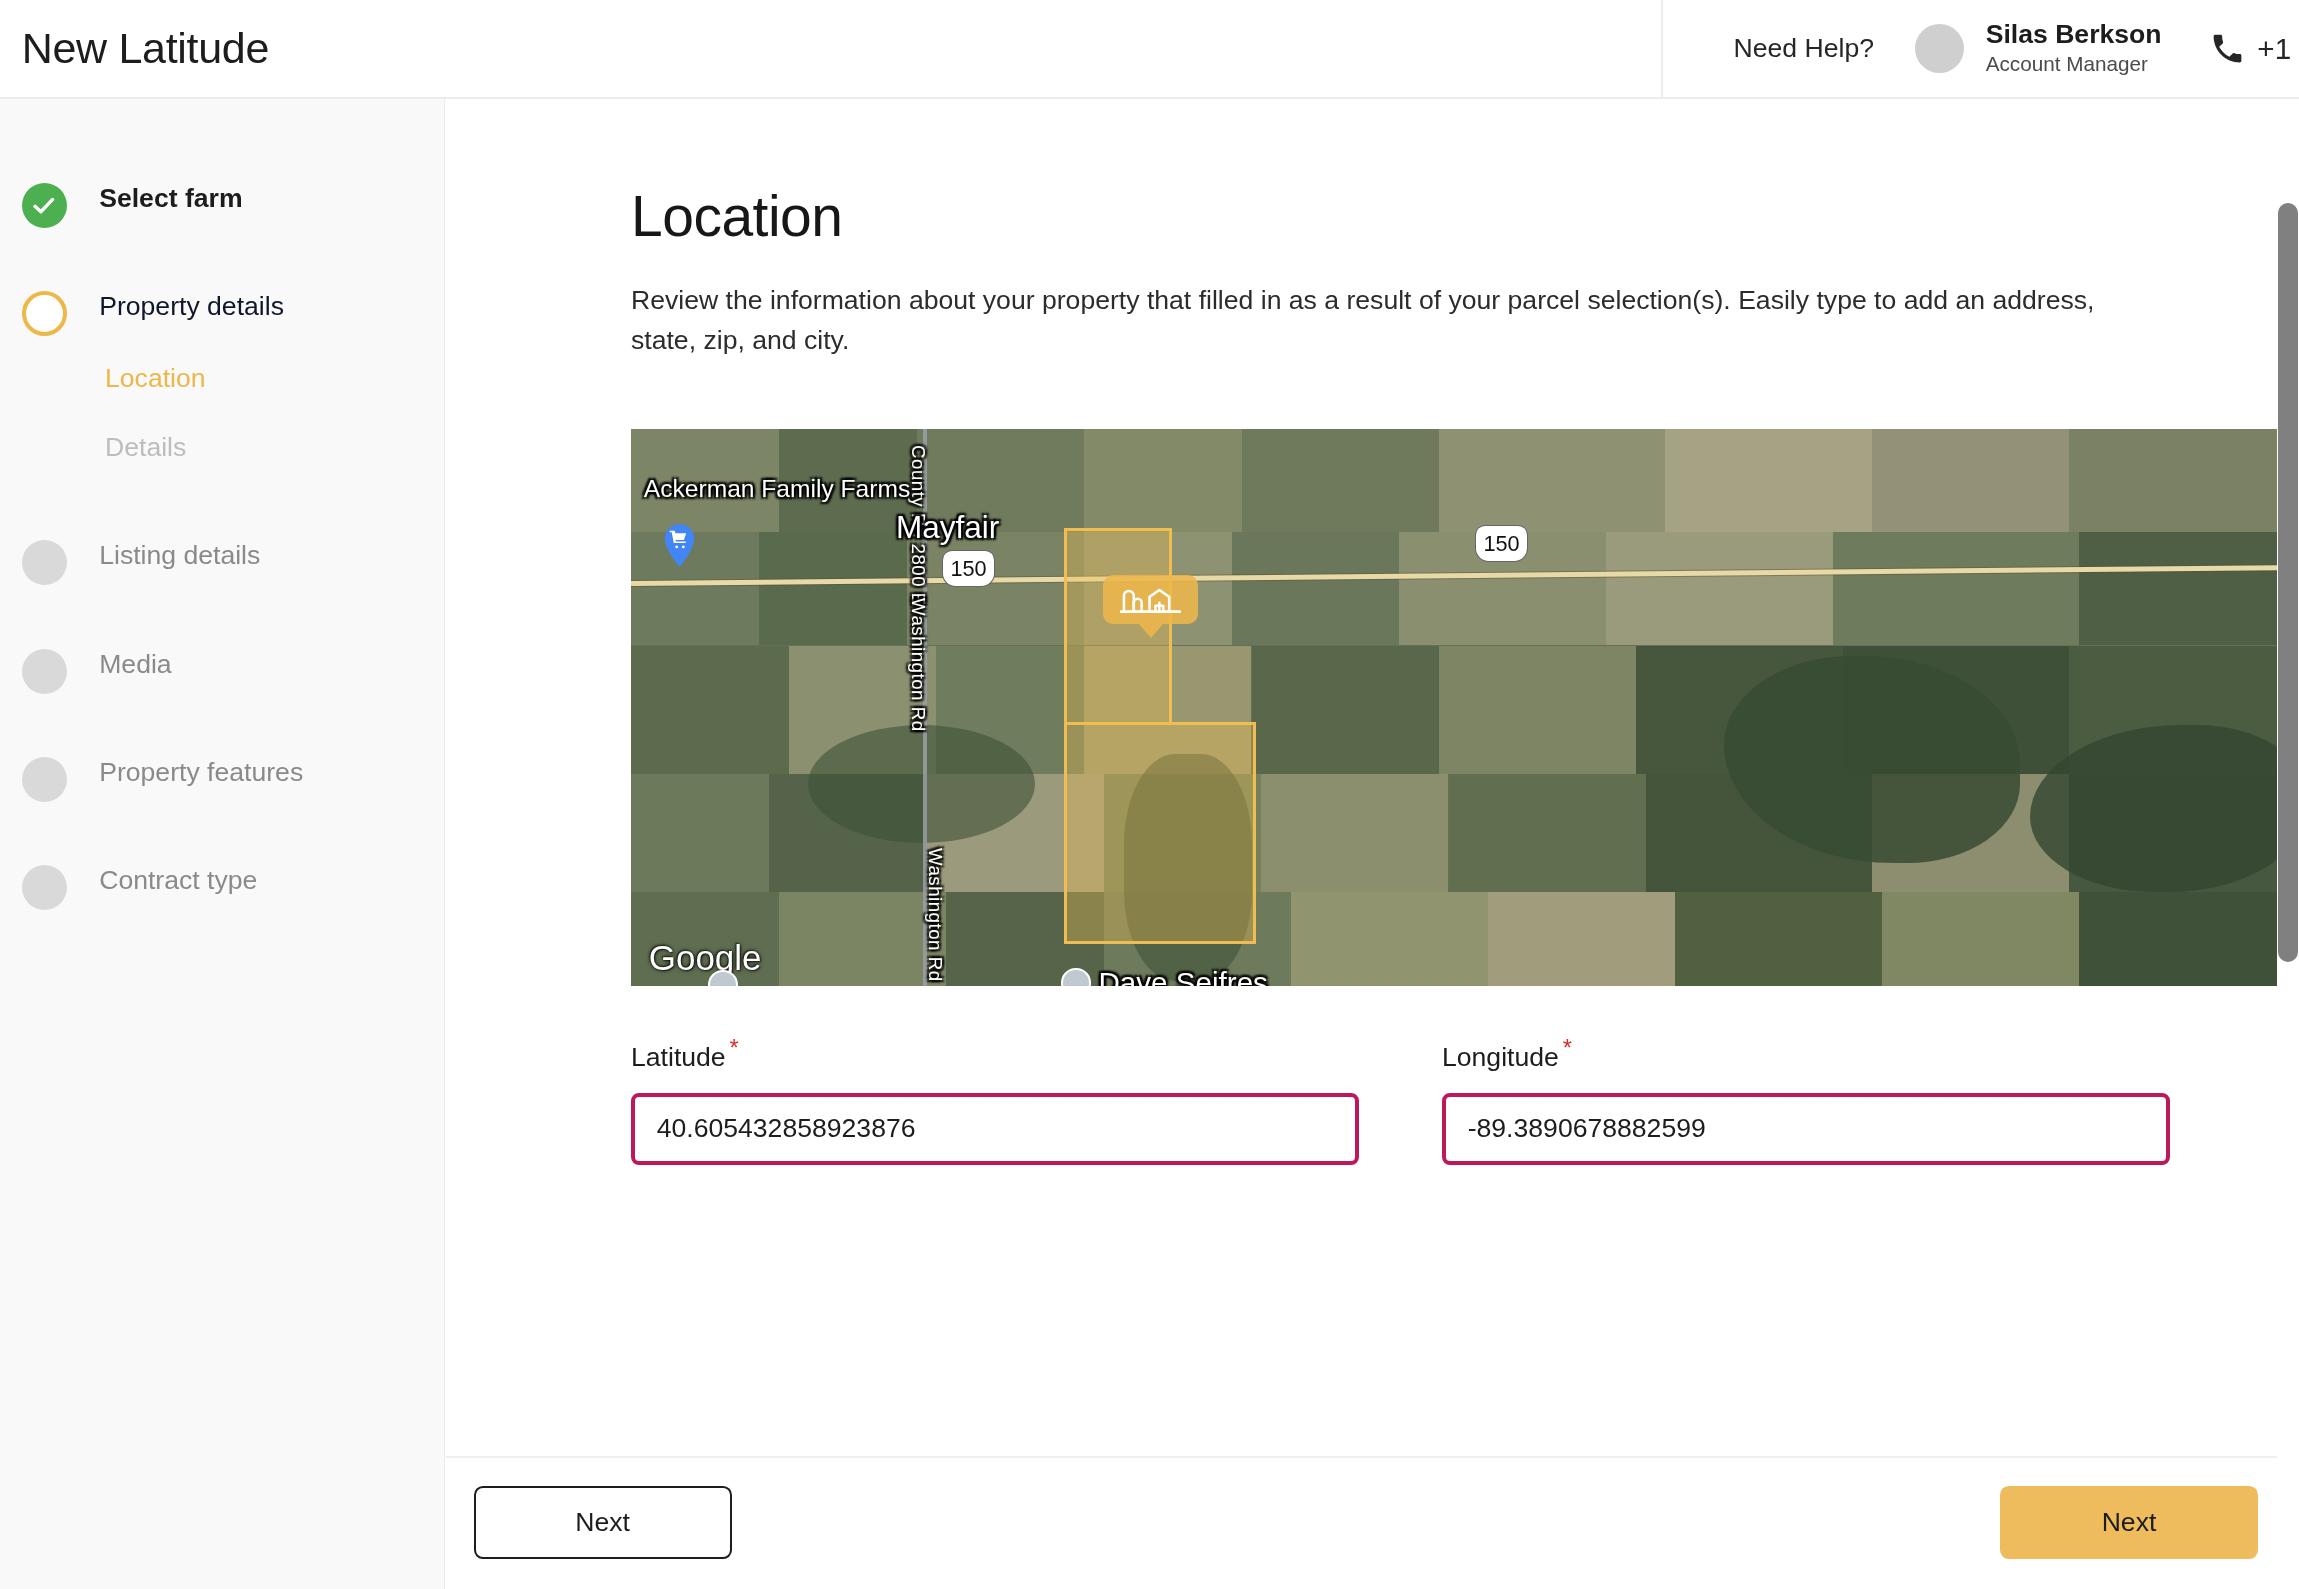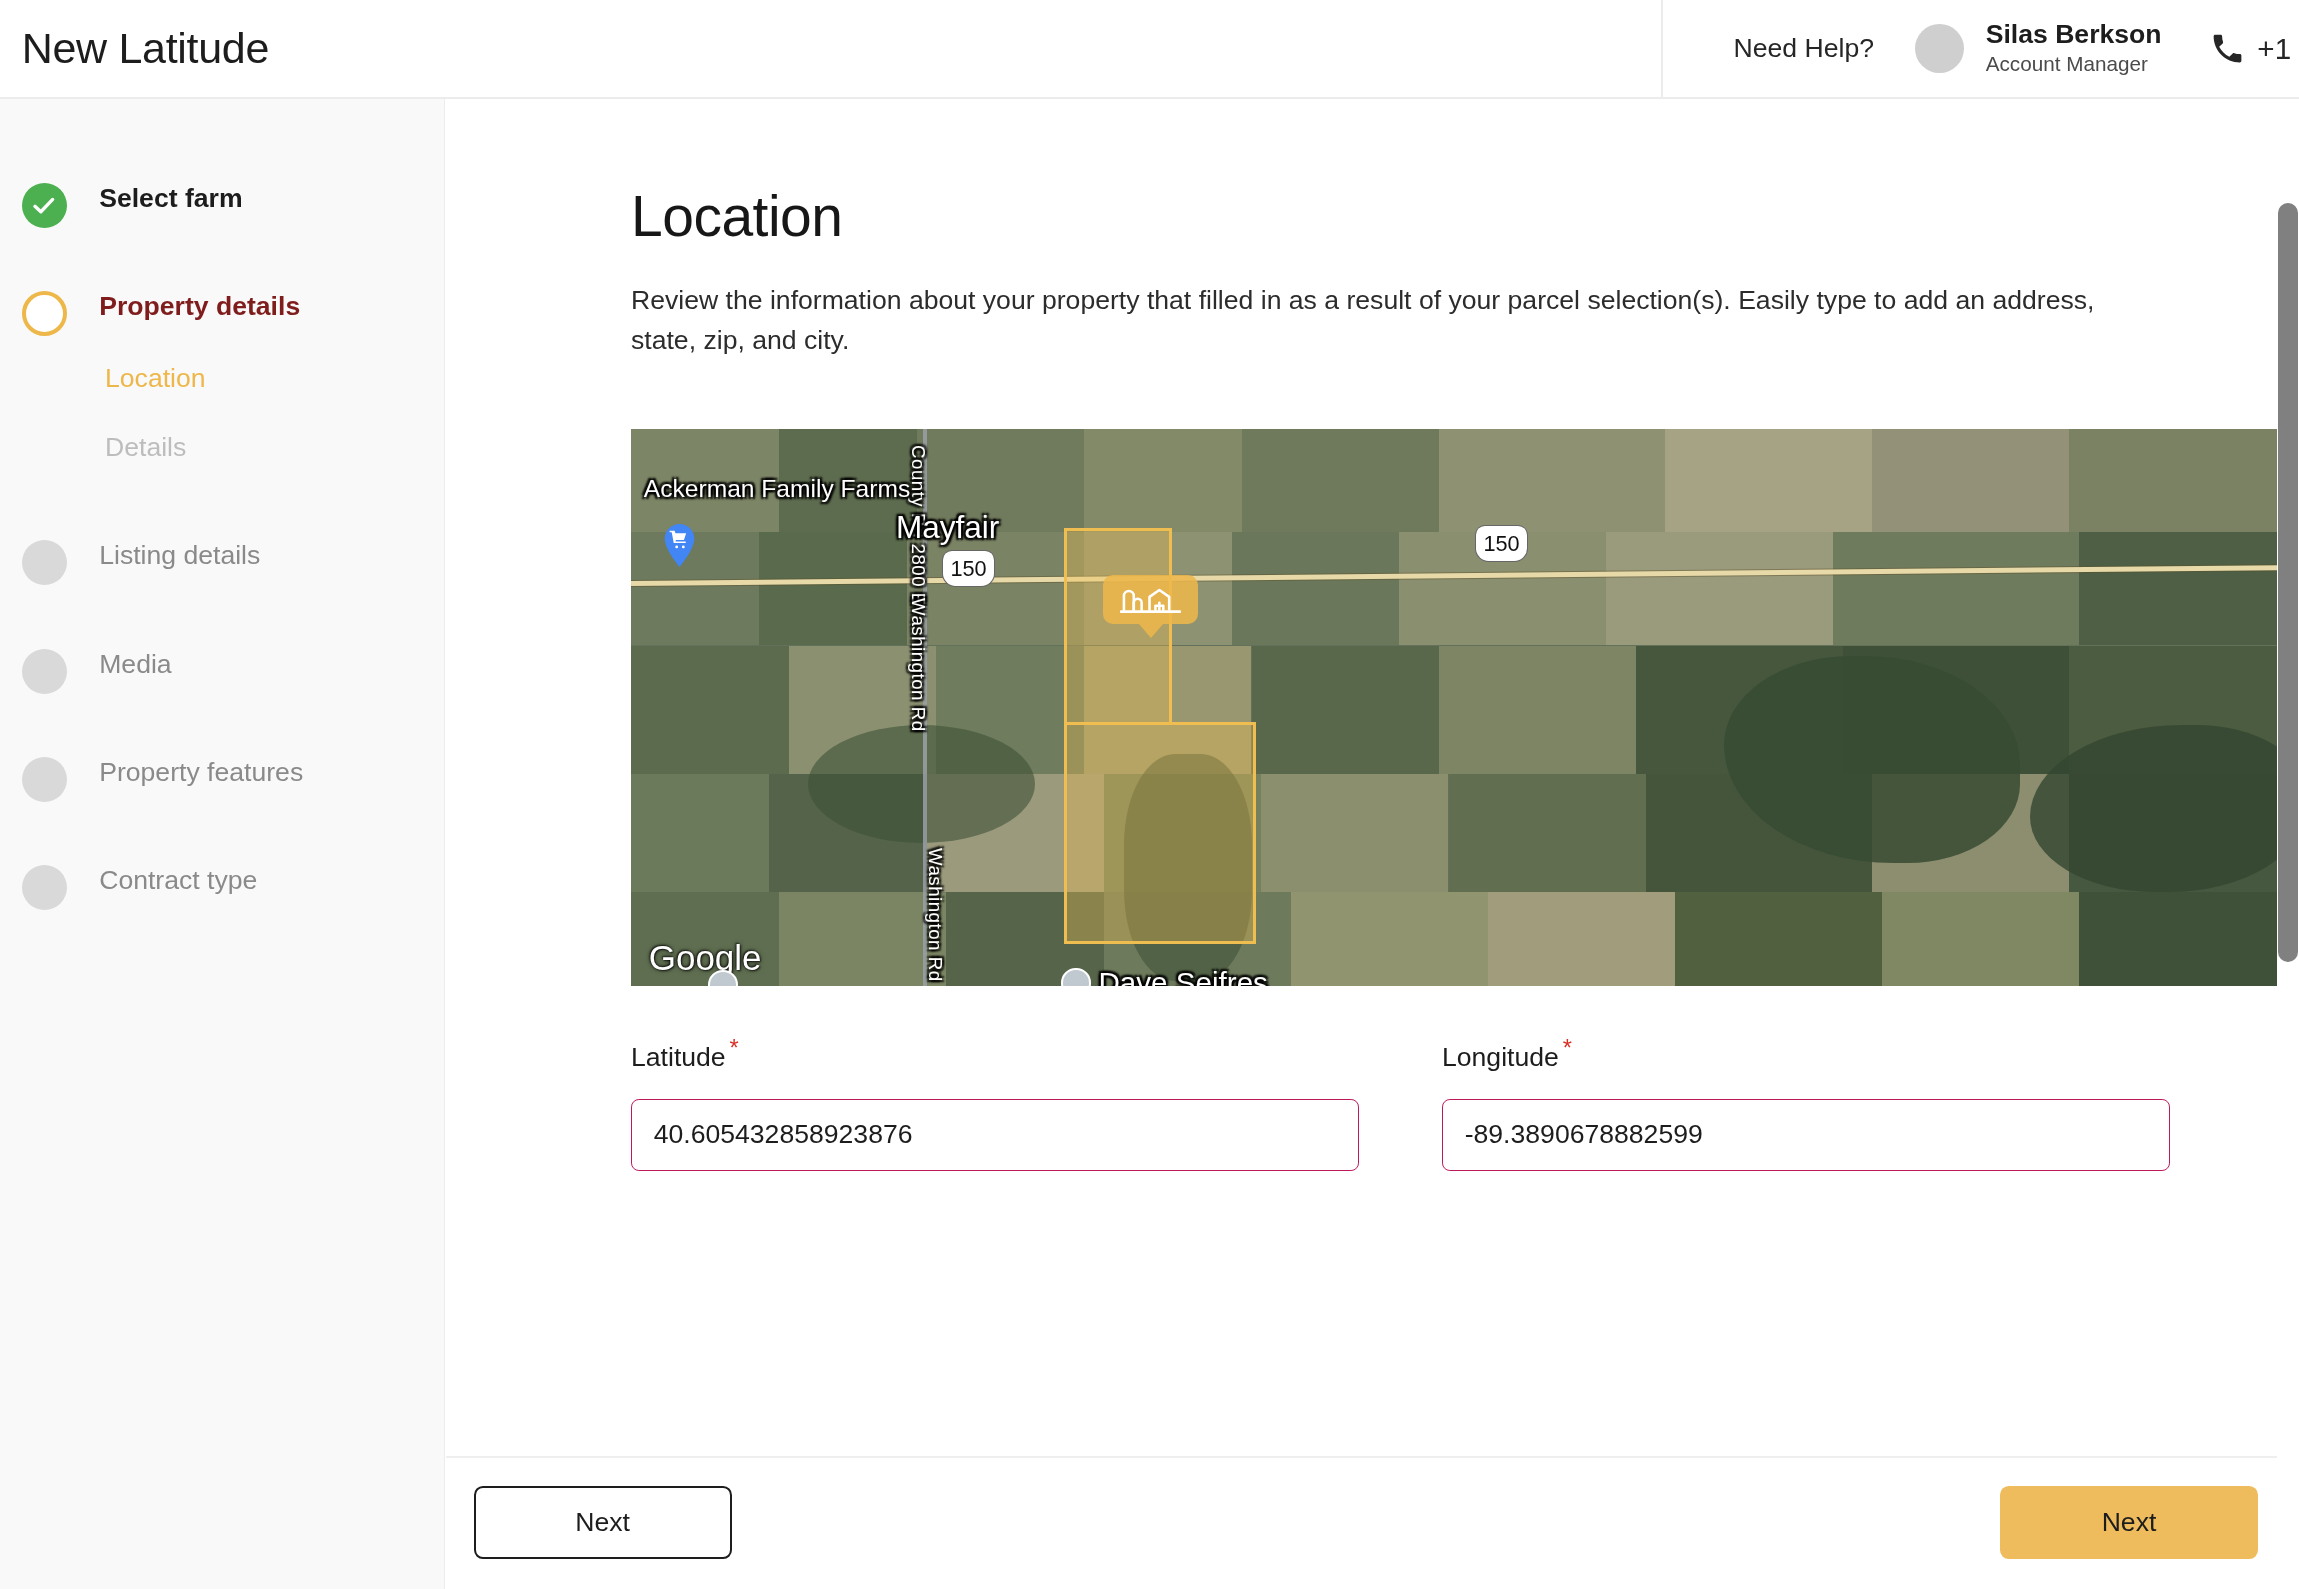--- a/index.html
+++ b/index.html
@@ -50,21 +50,21 @@
   .step {
     display: flex; align-items: flex-start; position: absolute; left: 21.7px;
   }
   .step-bullet { width: 45px; height: 45px; border-radius: 50%; flex: 0 0 auto; position: relative; }
   .bullet-done { background: #4caf50; }
   .bullet-done svg { position: absolute; left: 10.8px; top: 12.8px; }
   .bullet-current { background: #ffffff; border: 4.9px solid #edb74a; }
   .bullet-todo { background: #d9d9d9; }
   .step-label { font-size: 26.6px; margin-left: 32.5px; white-space: nowrap; }
   .label-done { color: #1d1d1d; font-weight: 700; }
-  .label-current { color: #7f1d1d; font-weight: 700; }
+  .label-current { color: #0f172a; font-weight: 400; }
   .label-todo { color: #8a8a8a; font-weight: 400; }
   .substep {
     position: absolute; left: 105px; font-size: 26.6px; white-space: nowrap;
   }
   .substep-active { color: #edb74a; }
   .substep-idle { color: #bdbdbd; }
 
   
   .main {
     position: absolute; left: 446px; top: 99px; width: 1833px; height: 1357px;
@@ -144,21 +144,21 @@
   .poi-circle {
     width: 29.6px; height: 29.6px; border-radius: 50%; background: #c0c8d0;
     border: 2px solid #fff; flex: 0 0 auto;
   }
 
   
   .field { position: absolute; }
   .field-label { font-size: 26.6px; color: #1d1d1d; white-space: nowrap; }
   .req { color: #d93025; font-size: 23.6px; vertical-align: super; margin-left: 3.9px; }
   .field-input {
-    margin-top: 26px; width: 728px; height: 72px; border: 1px solid #be185d;
+    margin-top: 20px; width: 728px; height: 72px; border: 4px solid #be185d;
     border-radius: 7.9px; background: #fff; font-size: 26.6px; color: #1d1d1d;
     padding: 0 21.7px; font-family: "Liberation Sans", sans-serif; outline: none;
   }
 
   
   .footer {
     position: absolute; left: 446px; top: 1456px; width: 1853px; height: 134px;
     background: #ffffff; border-top: 2px solid #efefef;
   }
   .btn-back {

